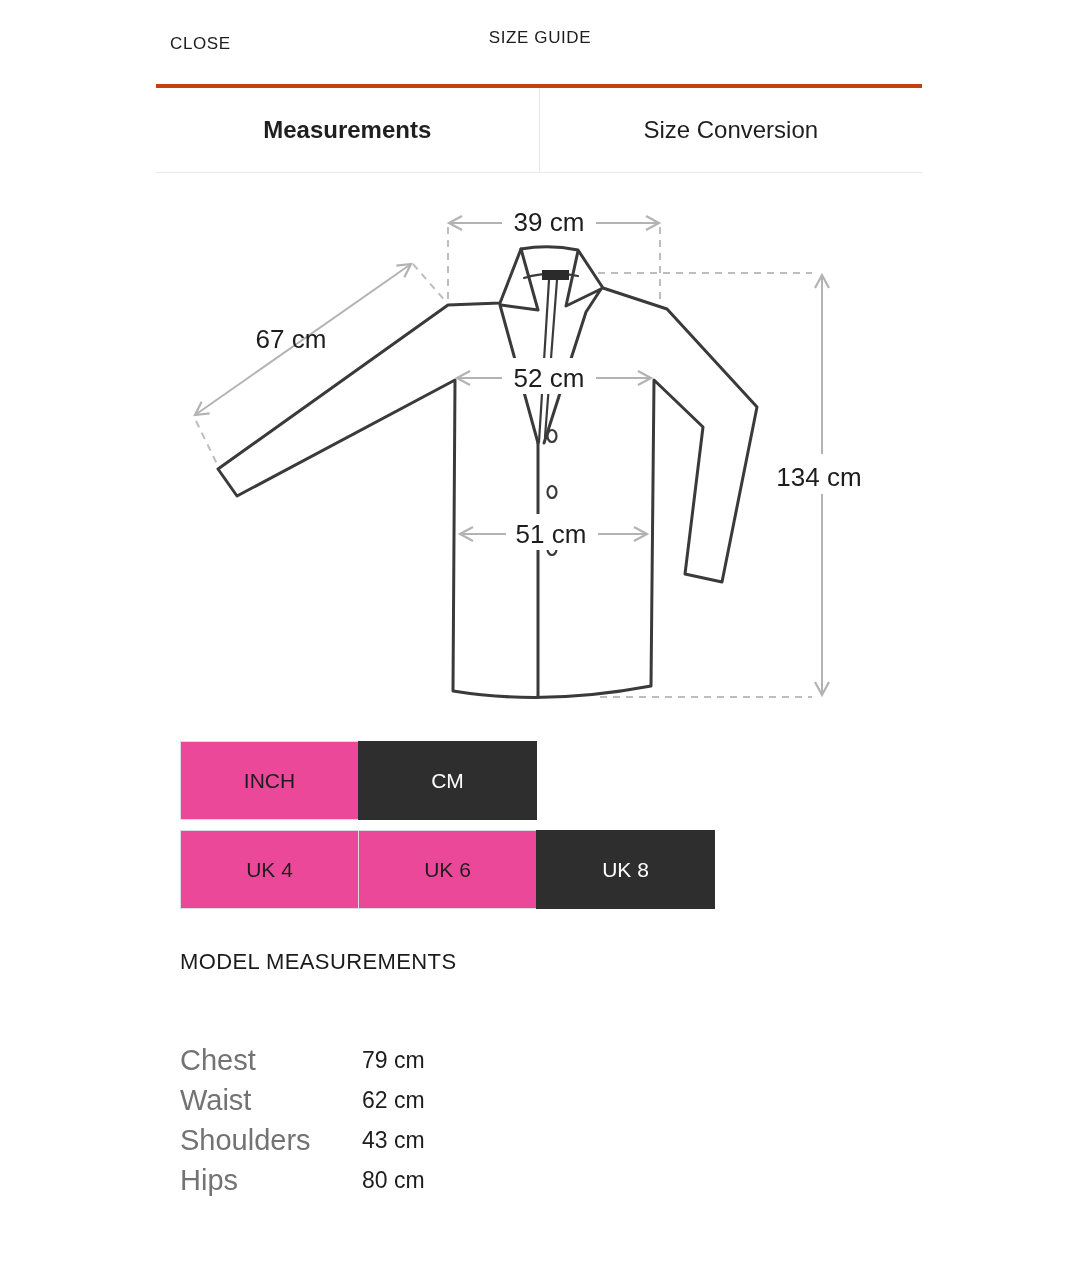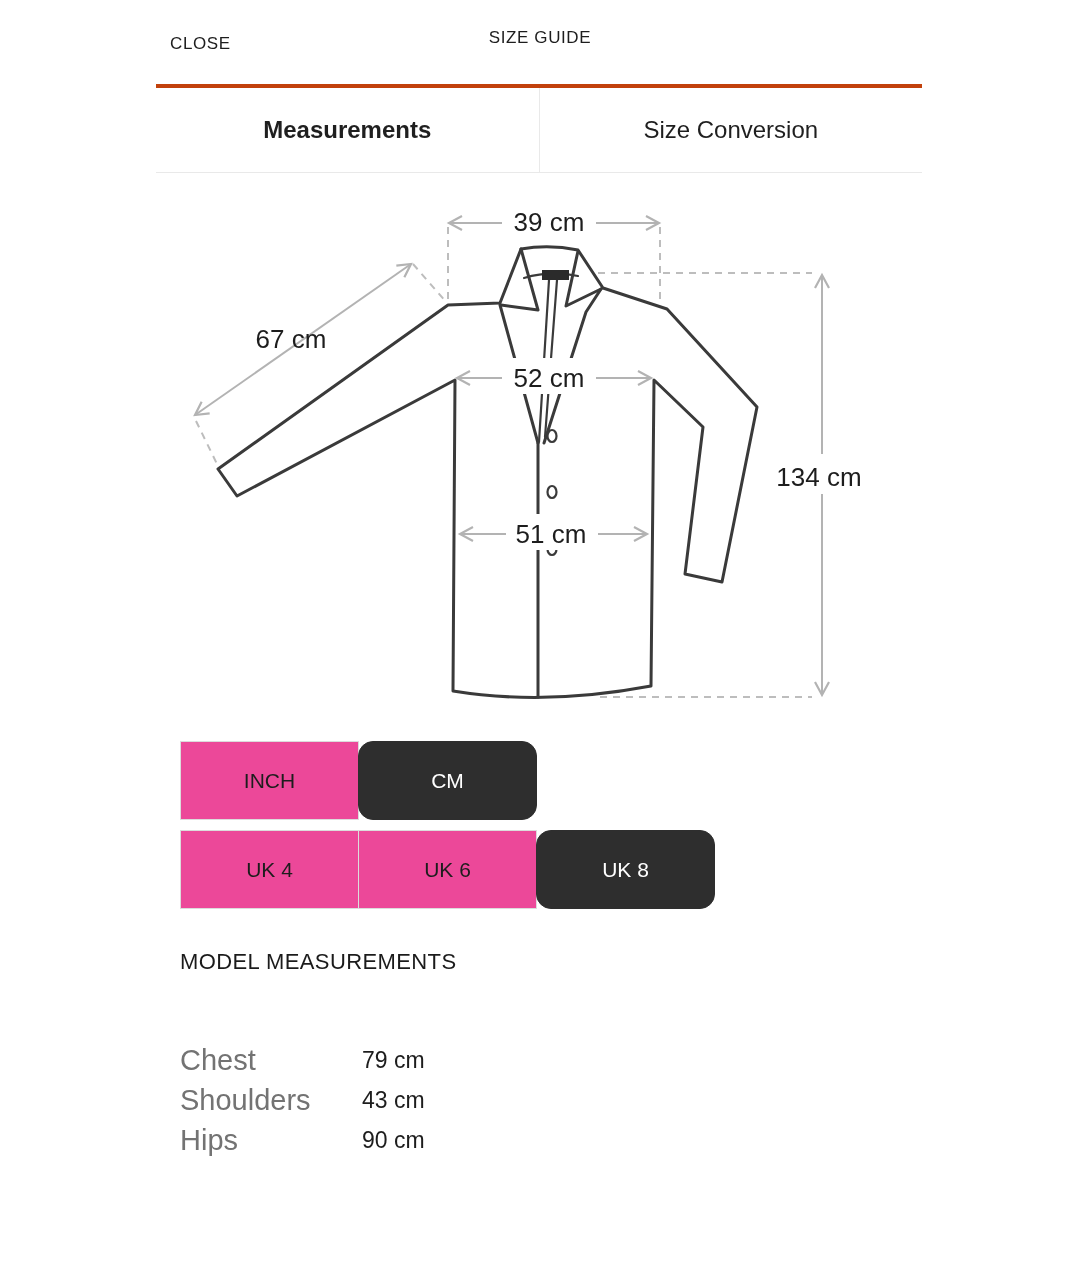--- a/index.html
+++ b/index.html
@@ -38,21 +38,21 @@
   
   .toggle-row { position:absolute; left:180px; display:flex; }
   .row-units { top:725px; }
   .row-sizes { top:814px; }
   .tg-btn {
     width:179px; height:79px; display:flex; align-items:center; justify-content:center;
     background:#ec4899; border:1px solid #dcdcdc; font-size:21px; color:#1d1d1d;
     cursor:pointer; font-family:"Liberation Sans", sans-serif;
   }
   .tg-btn + .tg-btn { margin-left:-1px; }
-  .tg-btn.selected { background:#2e2e2e; border-color:#2e2e2e; color:#fff;border-radius:15px; }
+  .tg-btn.selected { background:#2e2e2e; border-color:#2e2e2e; color:#fff; }
   
   .model-heading {
     position:absolute; left:180px; top:933px;
     font-size:22px; font-weight:400; letter-spacing:.4px; color:#1b1b1b;
   }
   .model-desc { position:absolute; left:180px; top:971px; font-size:23px; color:#1d1d1d; }
   .model-table { position:absolute; left:180px; top:1024px; width:420px; }
   .m-row { display:flex; height:40px; align-items:center; }
   .m-row .lab { width:182px; font-size:29px; color:#737373; }
   .m-row .val { font-size:23px; color:#1d1d1d; }
@@ -144,22 +144,26 @@
   </div>
 
   <div class="model-heading">MODEL MEASUREMENTS</div>
 
   <div class="model-table">
     <div class="m-row">
       <span class="lab">Chest</span>
       <span class="val">79 cm</span>
     </div>
     <div class="m-row">
+      <span class="lab">Waist</span>
+      <span class="val">62 cm</span>
+    </div>
+    <div class="m-row">
       <span class="lab">Shoulders</span>
       <span class="val">43 cm</span>
     </div>
     <div class="m-row">
       <span class="lab">Hips</span>
-      <span class="val">90 cm</span>
+      <span class="val">80 cm</span>
     </div>
   </div>
 
 </div>
 
 </body></html>

